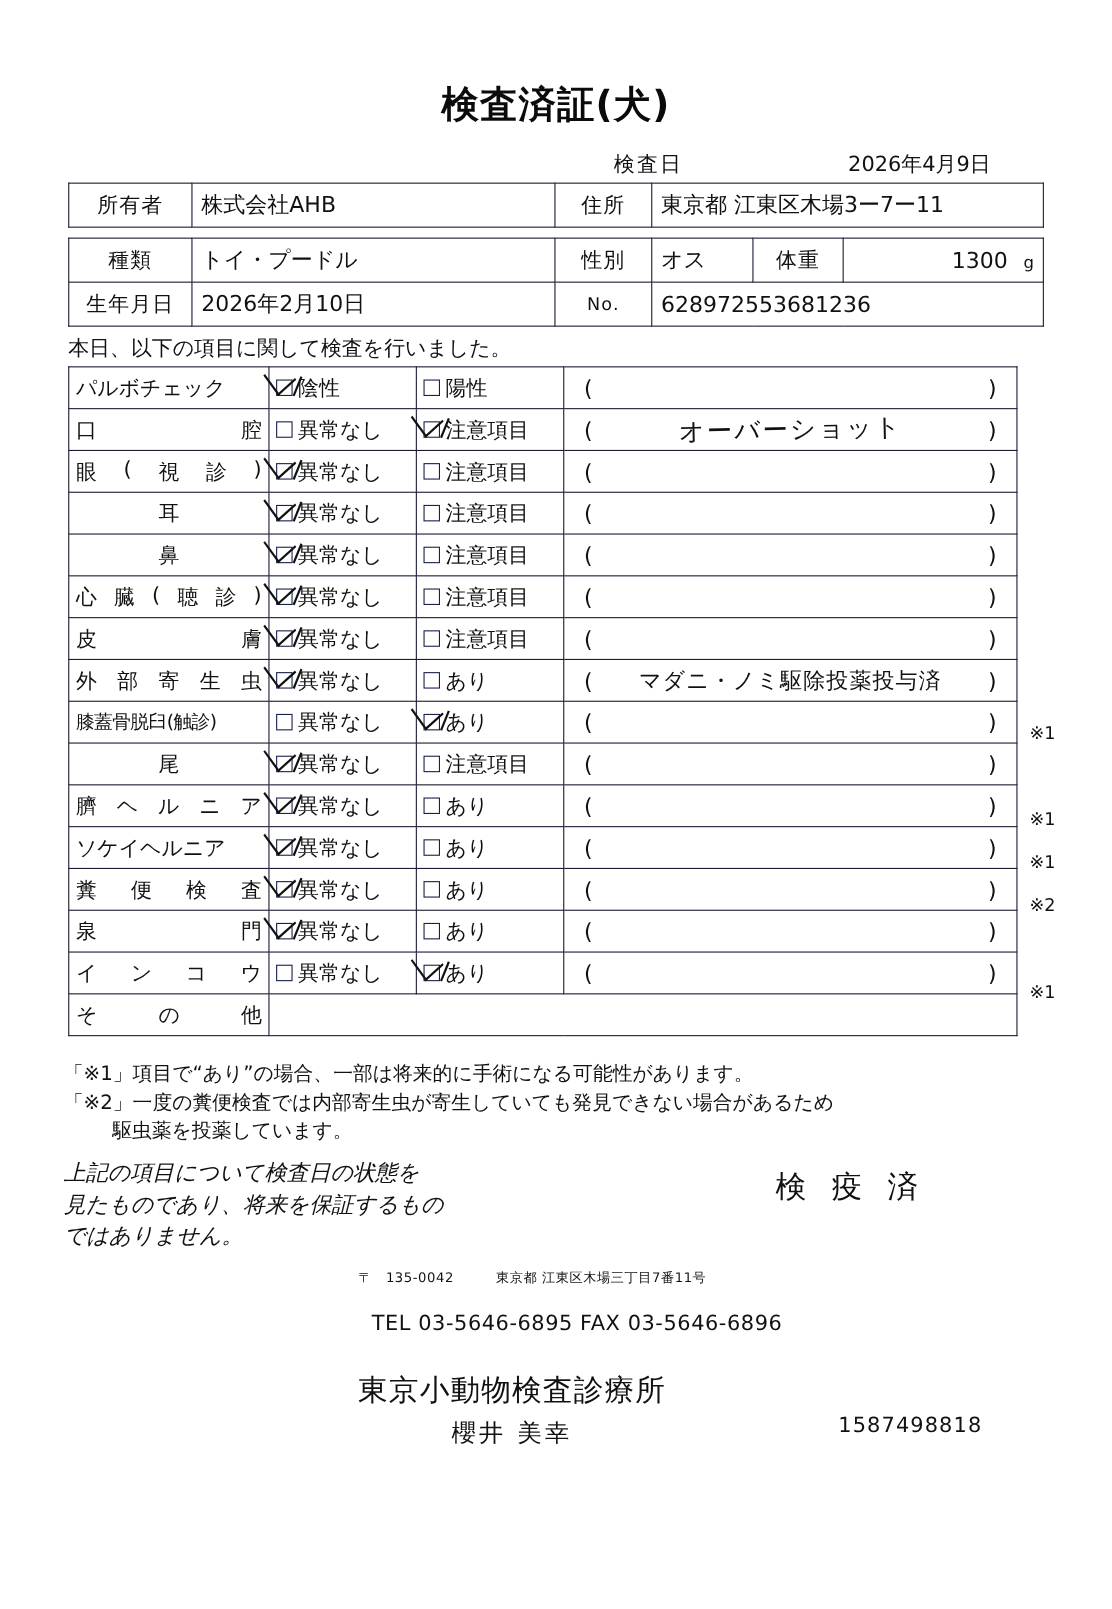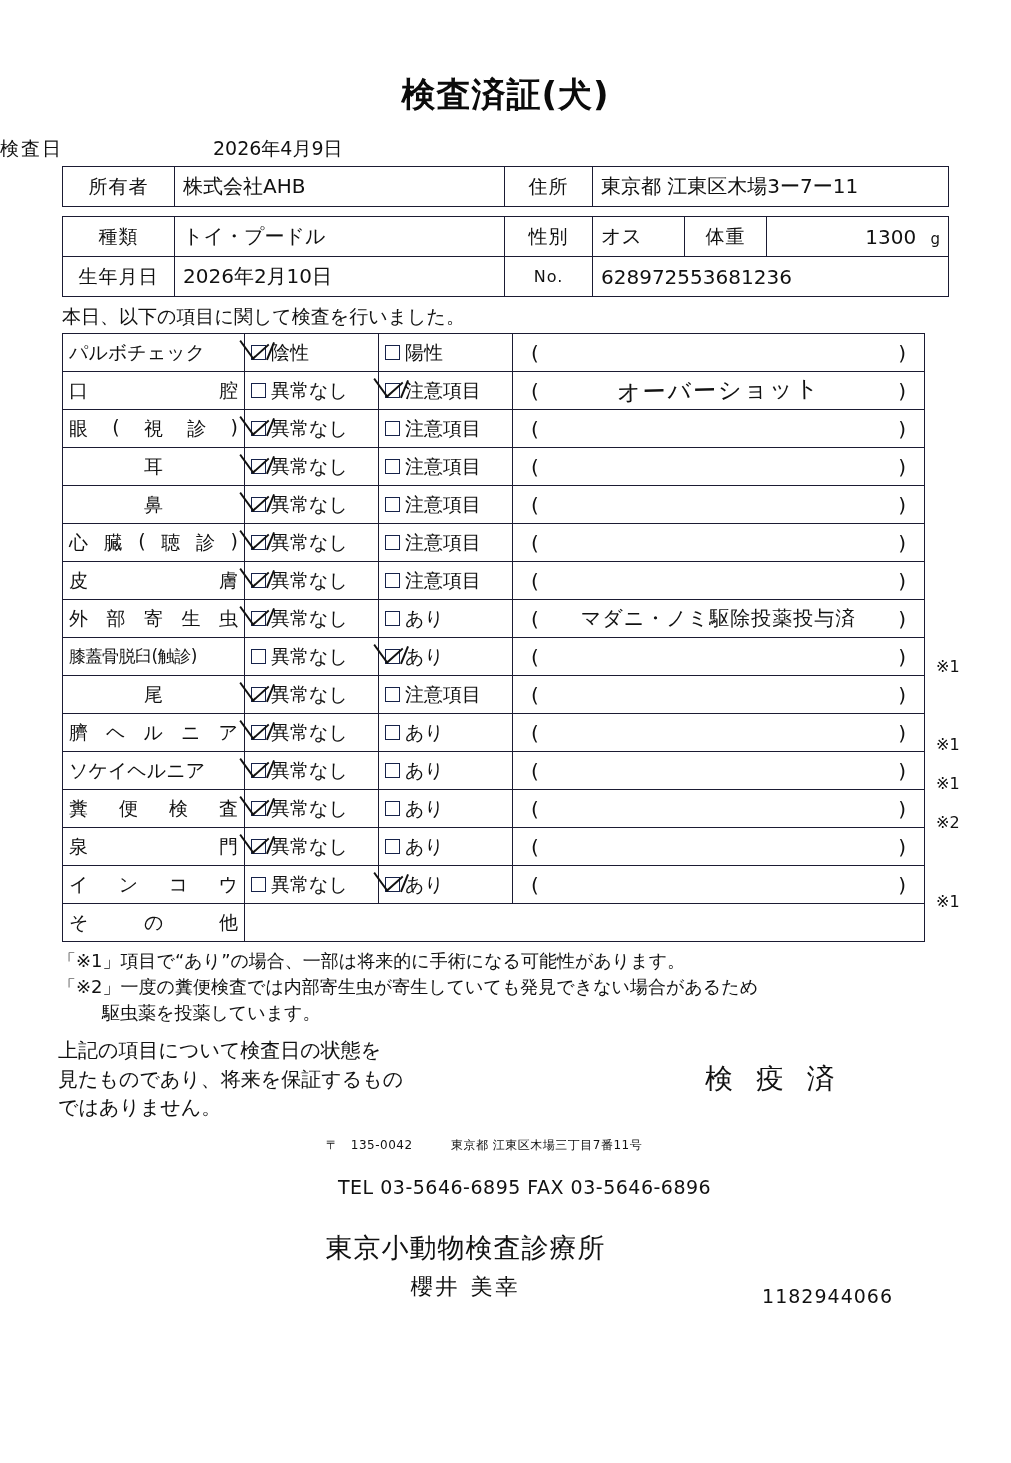--- a/index.html
+++ b/index.html
@@ -21,20 +21,21 @@
     font-size: 34px;
     font-weight: bold;
     letter-spacing: 1px;
     padding-top: 72px;
     color: #0b0b0b;
   }
 
   
   .datebar {
     display: flex;
+    justify-content: flex-end;
     align-items: baseline;
     padding: 18px 60px 4px 0;
     font-size: 19px;
   }
   .datebar .dlabel { margin-right: 150px; letter-spacing: 2px; }
   .datebar .dval { min-width: 180px; text-align: left; }
 
   
   .hdr-wrap { padding: 0 62px; }
   table.hdr {
@@ -149,28 +150,29 @@
     font-size: 16px;
   }
   .aster-cell {
     height: 39.2px;
     line-height: 39.2px;
     padding-left: 6px;
     white-space: nowrap;
   }
 
   
-  .footnotes { padding: 6px 0 0 58px; font-size: 18px; line-height: 1.45; }
+  .footnotes { padding: 6px 0 0 58px; font-size: 18px; line-height: 1.45; margin-top: 16px; }
   .footnotes .fn2line2 { padding-left: 44px; }
 
   .guarantee {
     padding: 10px 0 0 58px;
     font-size: 20px;
     line-height: 1.42;
     width: 470px;
+    font-style: italic;
   }
 
   .stamp {
     position: absolute;
     left: 705px;
     top: 1060px;
     font-size: 28px;
     letter-spacing: 7px;
     font-weight: 500;
   }
@@ -580,14 +582,14 @@
   <div class="addr-line">
     <span>〒</span>
     <span style="margin-left:8px">135-0042</span>
     <span style="margin-left:34px">東京都 江東区木場三丁目7番11号</span>
   </div>
   <div class="tel-line">TEL 03-5646-6895  FAX 03-5646-6896</div>
 
   <div class="clinic">東京小動物検査診療所</div>
   <div class="vet">櫻井 美幸</div>
 
-  <div class="docnum">1182944066</div>
+  <div class="docnum">1587498818</div>
 </div>
 
 </body></html>

